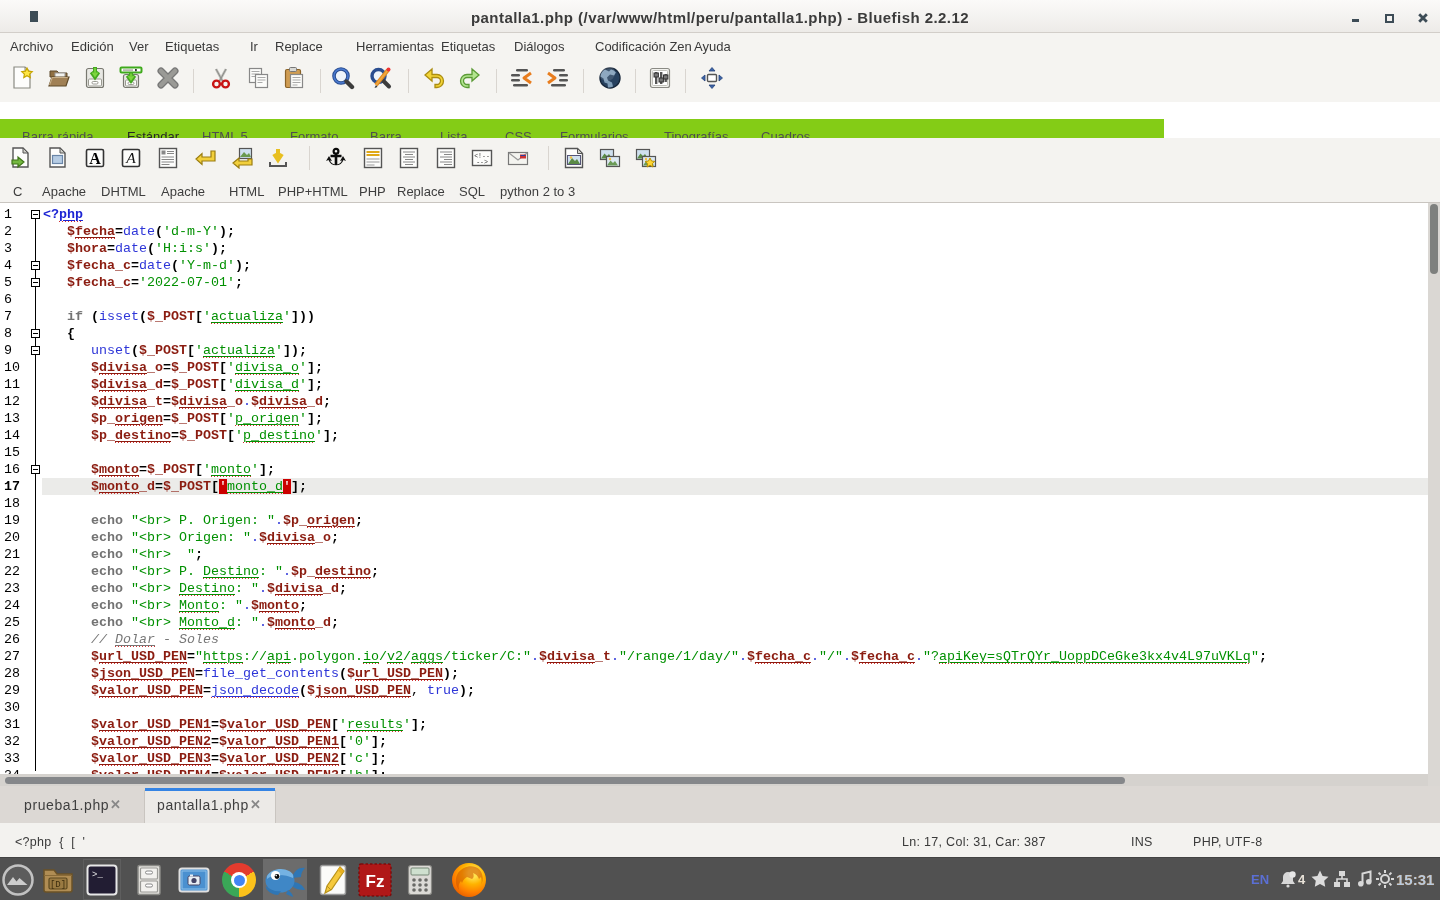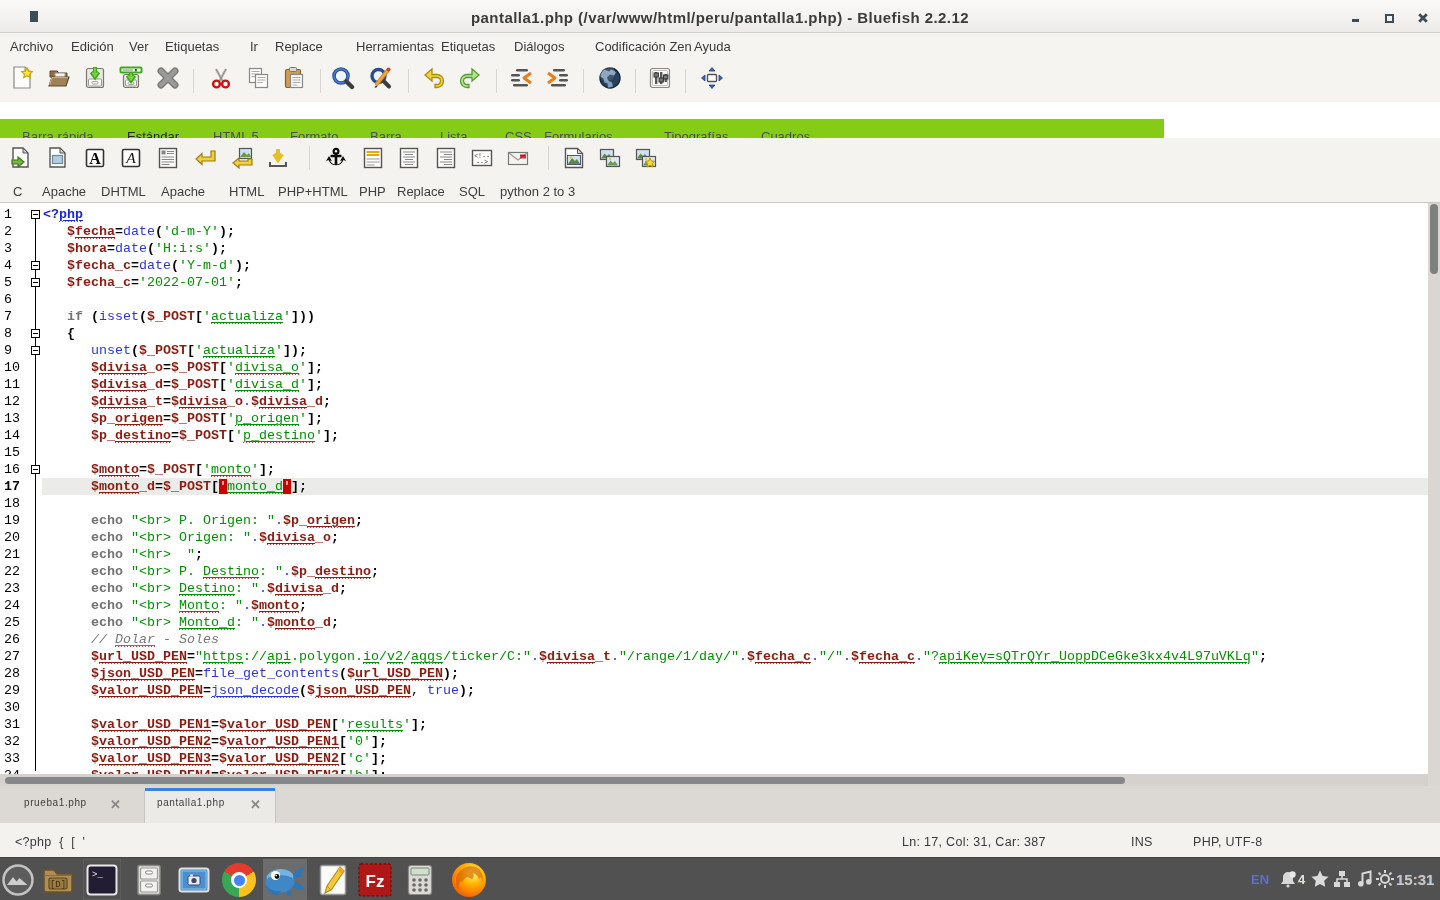--- a/index.html
+++ b/index.html
@@ -47,21 +47,21 @@
 .fbox{left:31px;width:9px;height:9px;background:#fff;border:1px solid #000;}
 .fbox:after{content:"";position:absolute;left:1px;top:3px;width:5px;height:1px;background:#000;}
 
 #vtrack{left:1428px;top:0px;width:12px;height:583px;background:#dad7d3;}
 #vthumb{left:1430px;top:1px;width:8px;height:70px;background:#7e807e;border-radius:4px;}
 #htrack{left:0px;top:571px;width:1428px;height:12px;background:#d5d2ce;}
 #hthumb{left:5px;top:574px;width:1120px;height:7px;background:#85878a;border-radius:4px;}
 
 #tabbar{left:0;top:786px;width:1440px;height:37px;background:#dcd8d4;}
 #tab2{left:145px;top:2px;width:130px;height:35px;background:#eceae7;border-top:3.5px solid #3584e4;}
-.dtext{font-size:10px;color:#3f3f3f;letter-spacing:0.6px;}
+.dtext{font-size:14px;color:#3f3f3f;letter-spacing:0.6px;}
 .dx{font-size:13px;color:#888;font-weight:bold;}
 
 #statusbar{left:0;top:823px;width:1440px;height:34px;background:#f3f2ef;}
 .st{top:12px;font-size:12.5px;color:#3a3a3a;letter-spacing:0.3px;}
 
 #taskbar{left:0;top:857px;width:1440px;height:43px;background:#515151;border-top:1px solid #434343;}
 #bfbtn{left:263px;top:1px;width:44px;height:42px;background:#6c6c6c;}
 </style></head>
 <body>
 <div id="stage">
@@ -196,26 +196,26 @@
 <div class="abs tsep" style="left:320px"></div>
 <div class="abs tsep" style="left:408px"></div>
 <div class="abs tsep" style="left:496px"></div>
 <div class="abs tsep" style="left:583px"></div>
 <div class="abs tsep" style="left:635px"></div>
 <div class="abs tsep" style="left:685px"></div>
     </div>
   <div class="abs" id="nbrow">
     <span class="abs nbtab" style="left:22px">Barra rápida</span>
     <span class="abs nbtab" id="nbsel" style="left:127px">Estándar</span>
-    <span class="abs nbtab" style="left:213px">HTML 5</span>
+    <span class="abs nbtab" style="left:202px">HTML 5</span>
     <span class="abs nbtab" style="left:290px">Formato</span>
     <span class="abs nbtab" style="left:370px">Barra</span>
     <span class="abs nbtab" style="left:440px">Lista</span>
     <span class="abs nbtab" style="left:505px">CSS</span>
-    <span class="abs nbtab" style="left:544px">Formularios</span>
+    <span class="abs nbtab" style="left:560px">Formularios</span>
     <span class="abs nbtab" style="left:664px">Tipografías</span>
     <span class="abs nbtab" style="left:761px">Cuadros</span>
     <div class="abs" id="nbline"></div>
   </div>
   <div class="abs" id="toolbar2">
       <svg class="abs" style="left:10px;top:9px" width="22" height="22" viewBox="0 0 22 22">
         <path d="M3 1 h10 l5 5 v14 h-15 z" fill="#fdfdfc" stroke="#555" stroke-width="1.4"></path>
         <path d="M13 1 l5 5 h-5 z" fill="#cfcfc9" stroke="#555" stroke-width="1"></path>
         <path d="M2 13 h6 v-3 l6 5 -6 5 v-3 h-6 z" fill="#74b840" stroke="#3f7518" stroke-width="1.2"></path>
       </svg>

